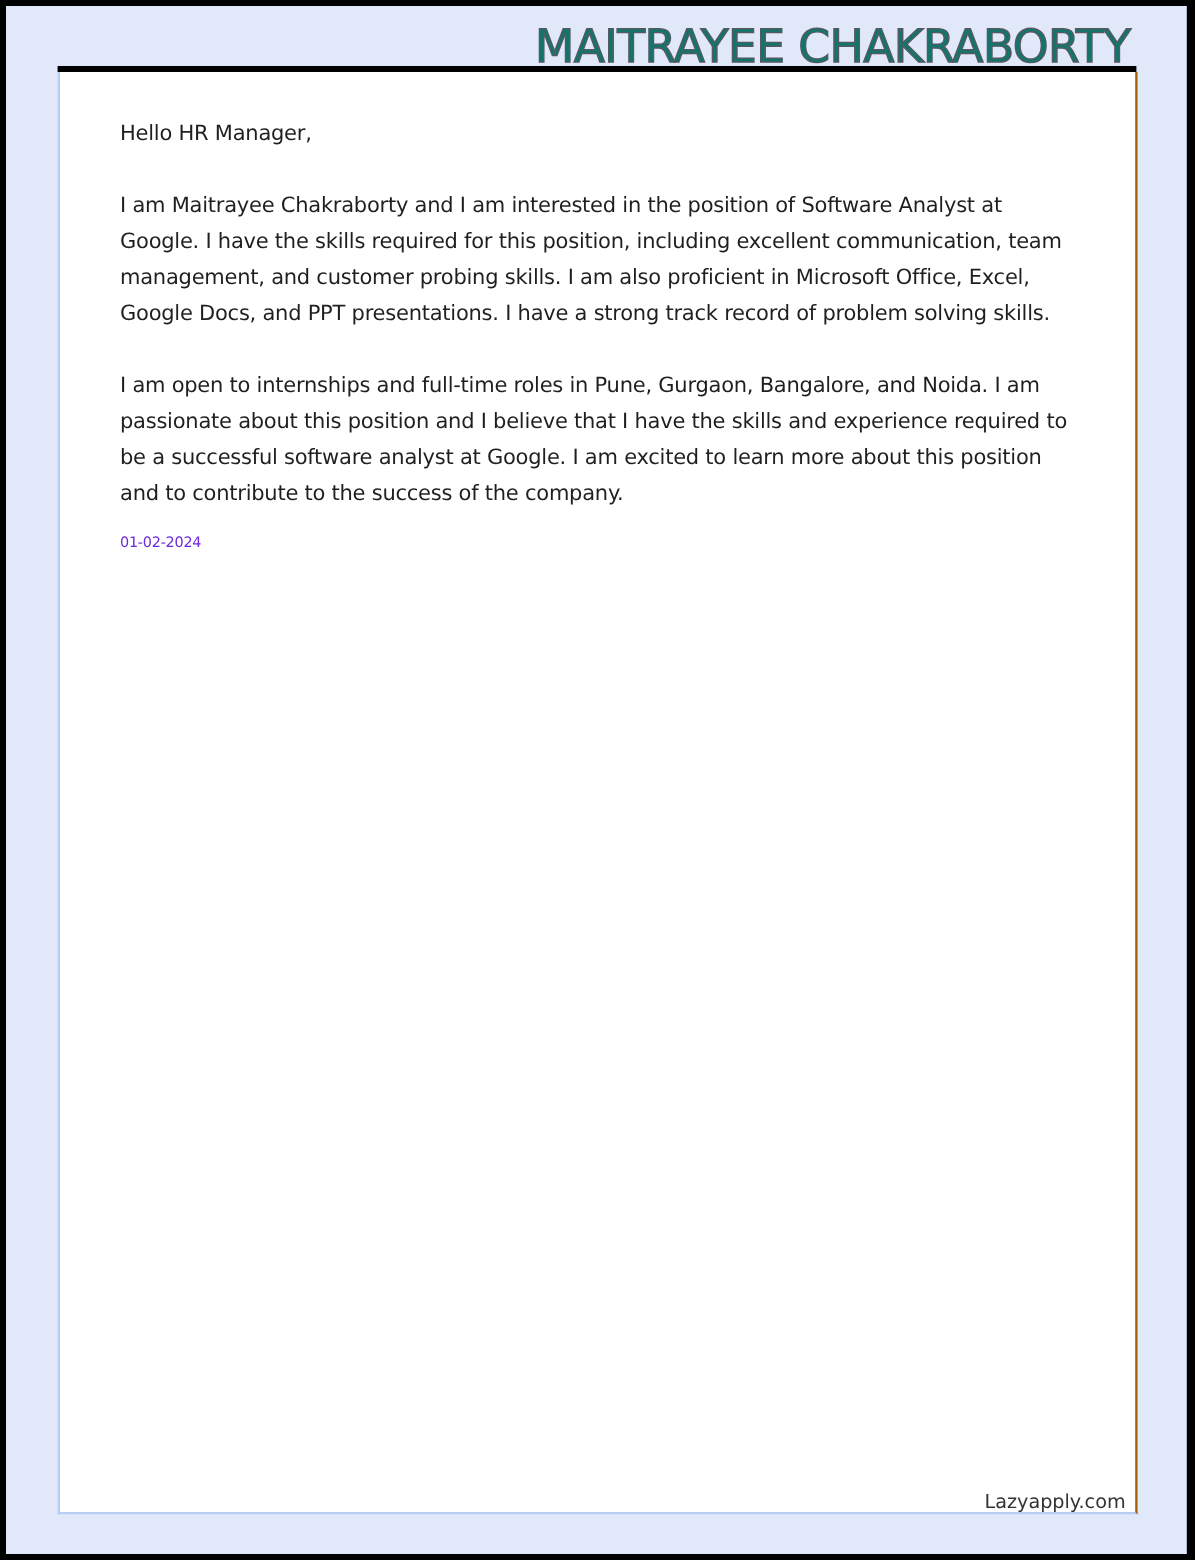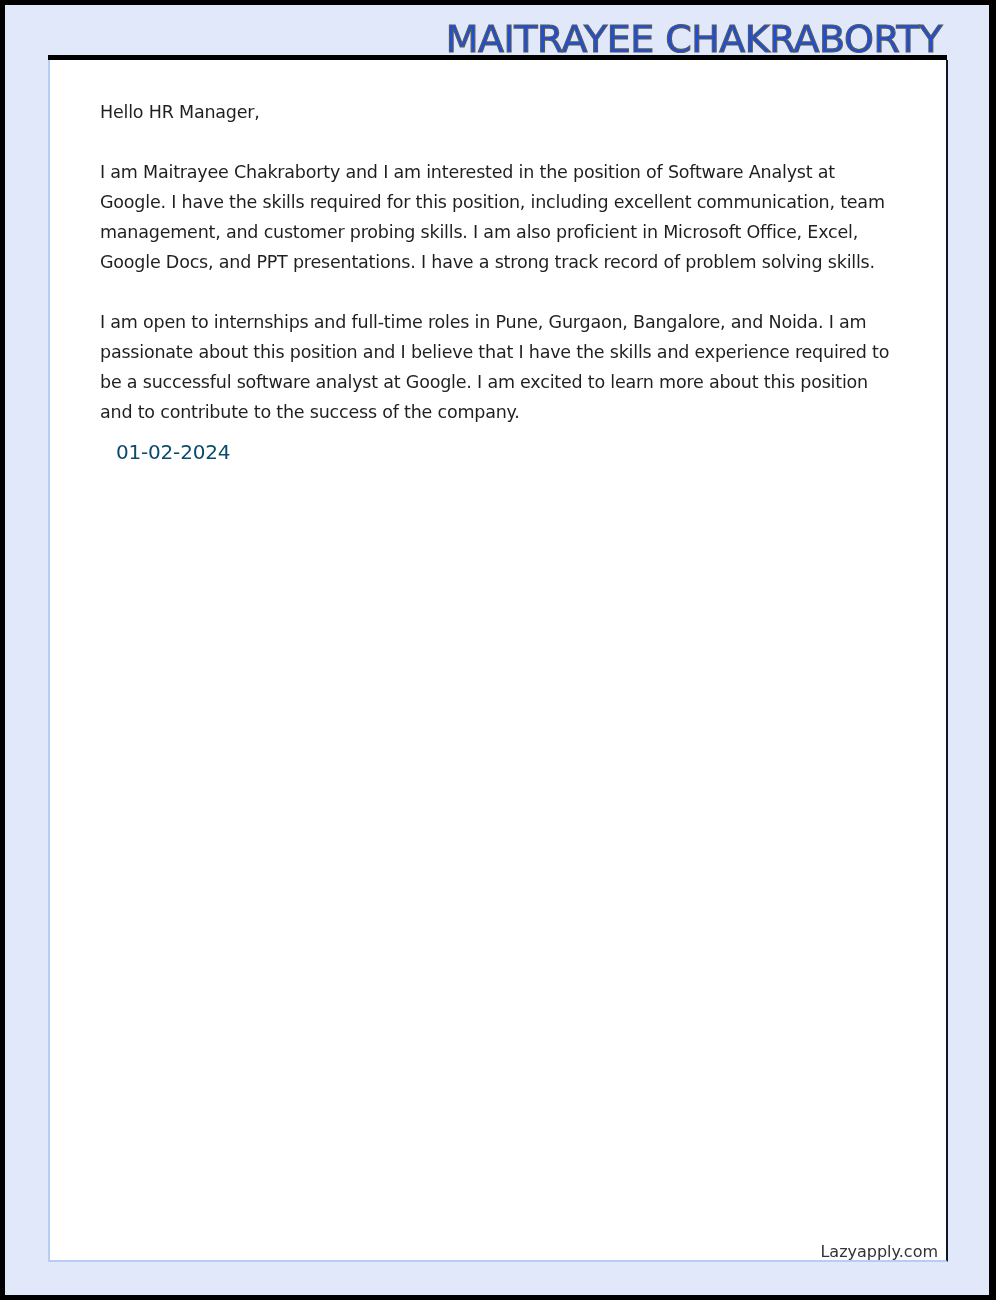--- a/index.html
+++ b/index.html
@@ -23,41 +23,41 @@
       background: #e0e8fa;
     }
     .header-name {
       position: absolute;
       right: 47px;
       top: 12px;
       font-family: "DejaVu Sans", sans-serif;
       font-size: 38px;
       line-height: 44px;
       letter-spacing: -0.5px;
-      color: #1d4ed8;
+      color: #0f766e;
       -webkit-text-stroke: 1.2px #555a60;
       white-space: nowrap;
     }
     .header-rule {
       position: absolute;
       left: 43px;
       top: 50px;
       width: 899px;
       height: 5px;
       background: #000000;
     }
     .page {
       position: absolute;
       left: 43px;
       top: 55px;
       width: 896px;
       height: 1200px;
       background: #ffffff;
       border-left: 2px solid #b6cdf6;
-      border-right: 2px solid #0f172a;
+      border-right: 2px solid #a16207;
       border-bottom: 2px solid #b6cdf6;
     }
     .letter {
       position: absolute;
       left: 50px;
       top: 37px;
       width: 790px;
       font-family: "DejaVu Sans", sans-serif;
       font-size: 17.5px;
       line-height: 30px;
@@ -68,24 +68,23 @@
       margin: 0 0 30px 0;
     }
     .letter p.greeting {
       margin-bottom: 30px;
     }
     .letter p.last {
       margin-bottom: 10px;
       margin-top: 21px;
     }
     .date {
-      color: #0c4a6e;
-      font-size: 20px;
+      color: #6d28d9;
+      font-size: 12px;
       line-height: 30px;
-      margin-left: 16px;
     }
     .footer-brand {
       position: absolute;
       right: 8px;
       bottom: 0px;
       font-family: "DejaVu Sans", sans-serif;
       font-size: 16px;
       line-height: 16px;
       color: #333333;
     }

